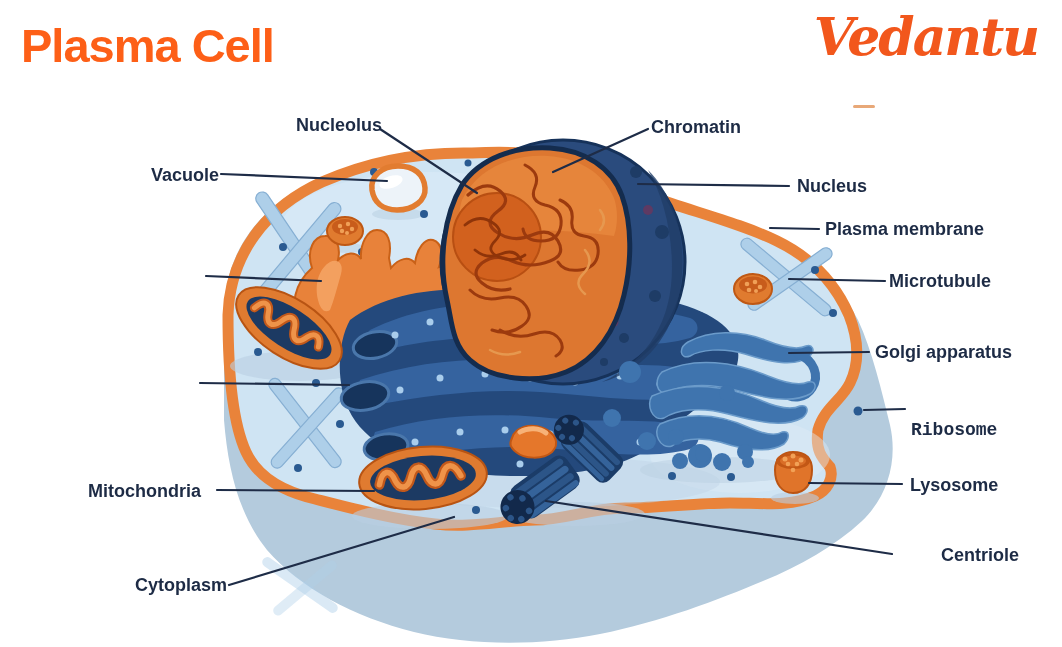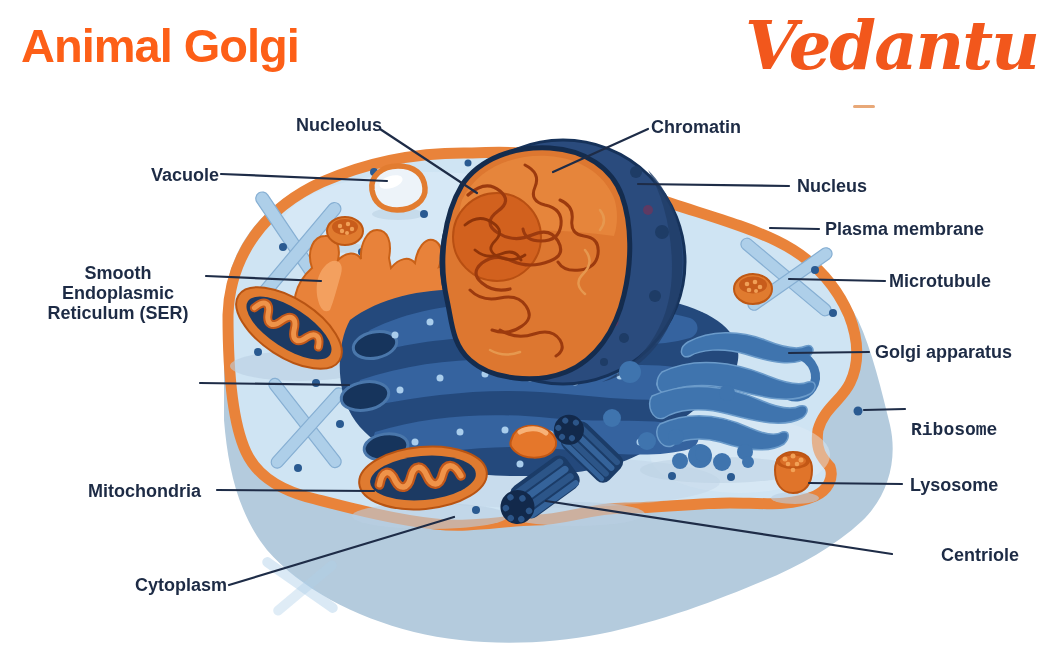--- a/index.html
+++ b/index.html
@@ -1,21 +1,21 @@
 <!DOCTYPE html>
 <html><head>
 <meta charset="utf-8">
 <style>
   html,body{margin:0;padding:0;background:#fff;}
   .stage{position:relative;width:1062px;height:647px;background:#fff;overflow:hidden;
          font-family:"Liberation Sans",sans-serif;}
   .page-title{position:absolute;left:21px;top:18px;font-size:47px;font-weight:800;
               letter-spacing:-1px;color:#fd5f17;}
   .brand{position:absolute;right:24px;top:6px;font-family:"DejaVu Serif",serif;
-         font-style:italic;font-weight:700;font-size:67px;color:#f2571c;letter-spacing:-2px;}
+         font-style:italic;font-weight:700;font-size:52px;color:#f2571c;letter-spacing:-2px;}
   .brand-swoosh{position:absolute;left:853px;top:105px;width:22px;height:3px;border-radius:2px;
                 background:#e8a878;}
   .cell-svg{position:absolute;left:0;top:0;}
   .lbl{position:absolute;font-weight:700;font-size:18px;line-height:1.12;color:#1d2b45;
        white-space:nowrap;}
   .lbl.wrap{white-space:normal;text-align:center;}
   .lbl-nucleolus{left:296px;top:115px;}
   .lbl-chromatin{left:651px;top:117px;}
   .lbl-vacuole{left:151px;top:165px;}
   .lbl-nucleus{left:797px;top:176px;}
@@ -28,21 +28,21 @@
   .lbl-mitochondria{left:88px;top:481px;}
   .lbl-lysosome{left:910px;top:475px;text-align:right;}
   .lbl-centriole{left:896px;top:545px;margin-left:45px;}
   .lbl-cytoplasm{left:135px;top:575px;}
 </style>
 </head>
 <body>
 
 <div class="stage">
 
-  <div class="page-title">Animal Golgi</div>
+  <div class="page-title">Plasma Cell</div>
   <div class="brand">Vedantu</div>
   <div class="brand-swoosh"></div>
 
   <svg class="cell-svg" width="1062" height="647" viewBox="0 0 1062 647">
 
     <path fill="#b4cbdd" d="M224,310 C226,250 260,205 320,178 C370,158 420,148 470,150 C540,148 600,150 655,195
          C700,212 745,222 780,240 C815,258 840,285 858,320 C872,350 882,392 890,425
          C898,460 888,496 862,521 C835,546 800,566 763,581 C718,600 660,622 600,634
          C540,646 470,646 414,632 C354,617 300,588 267,550 C239,515 228,470 224,420 Z"></path>
 
@@ -346,21 +346,20 @@
       <line x1="892" y1="554" x2="546" y2="501"></line>
       <line x1="229" y1="585" x2="454" y2="517"></line>
     </g>
   </svg>
 
   <div class="lbl lbl-nucleolus">Nucleolus</div>
   <div class="lbl lbl-chromatin">Chromatin</div>
   <div class="lbl lbl-vacuole">Vacuole</div>
   <div class="lbl lbl-nucleus">Nucleus</div>
   <div class="lbl lbl-plasma">Plasma membrane</div>
-  <div class="lbl wrap lbl-ser">Smooth Endoplasmic Reticulum (SER)</div>
   <div class="lbl lbl-microtubule">Microtubule</div>
   <div class="lbl lbl-golgi">Golgi apparatus</div>
   <div class="lbl lbl-ribosome">Ribosome</div>
   <div class="lbl lbl-mitochondria">Mitochondria</div>
   <div class="lbl lbl-lysosome">Lysosome</div>
   <div class="lbl lbl-centriole">Centriole</div>
   <div class="lbl lbl-cytoplasm">Cytoplasm</div>
 </div>
 
 </body></html>

